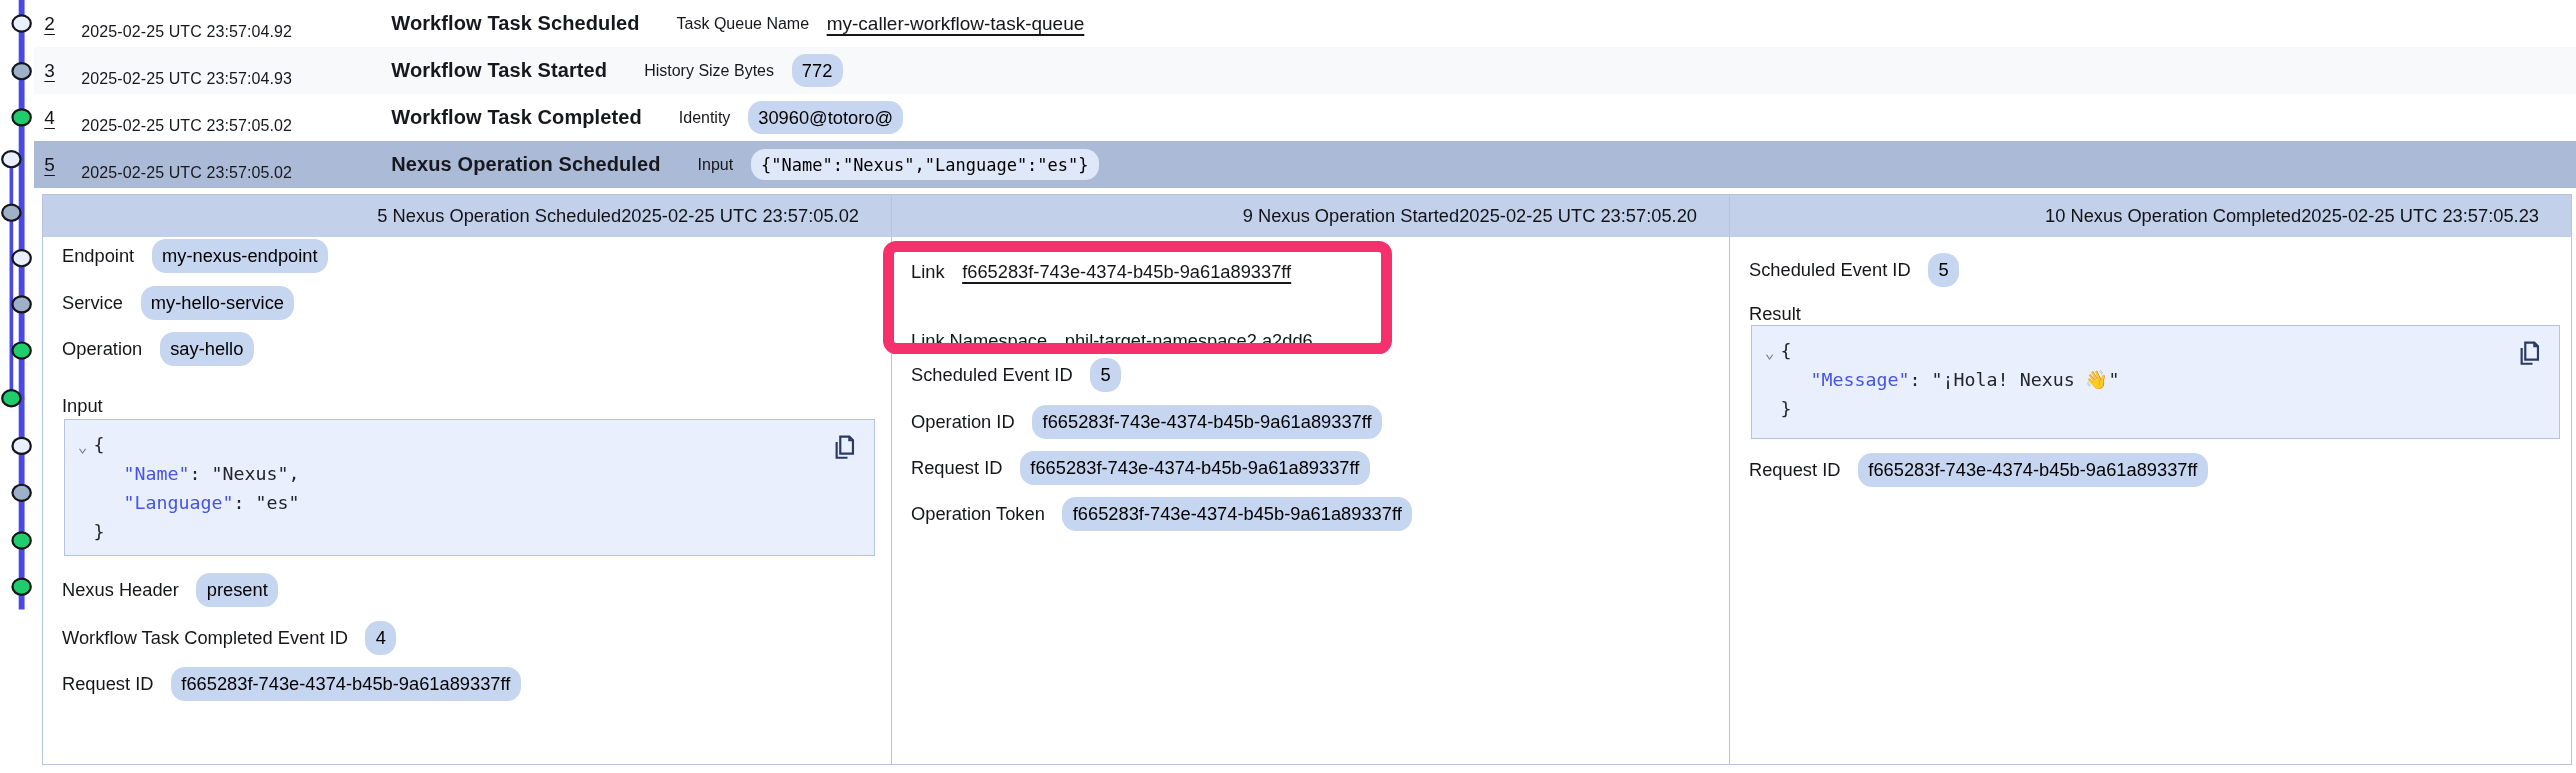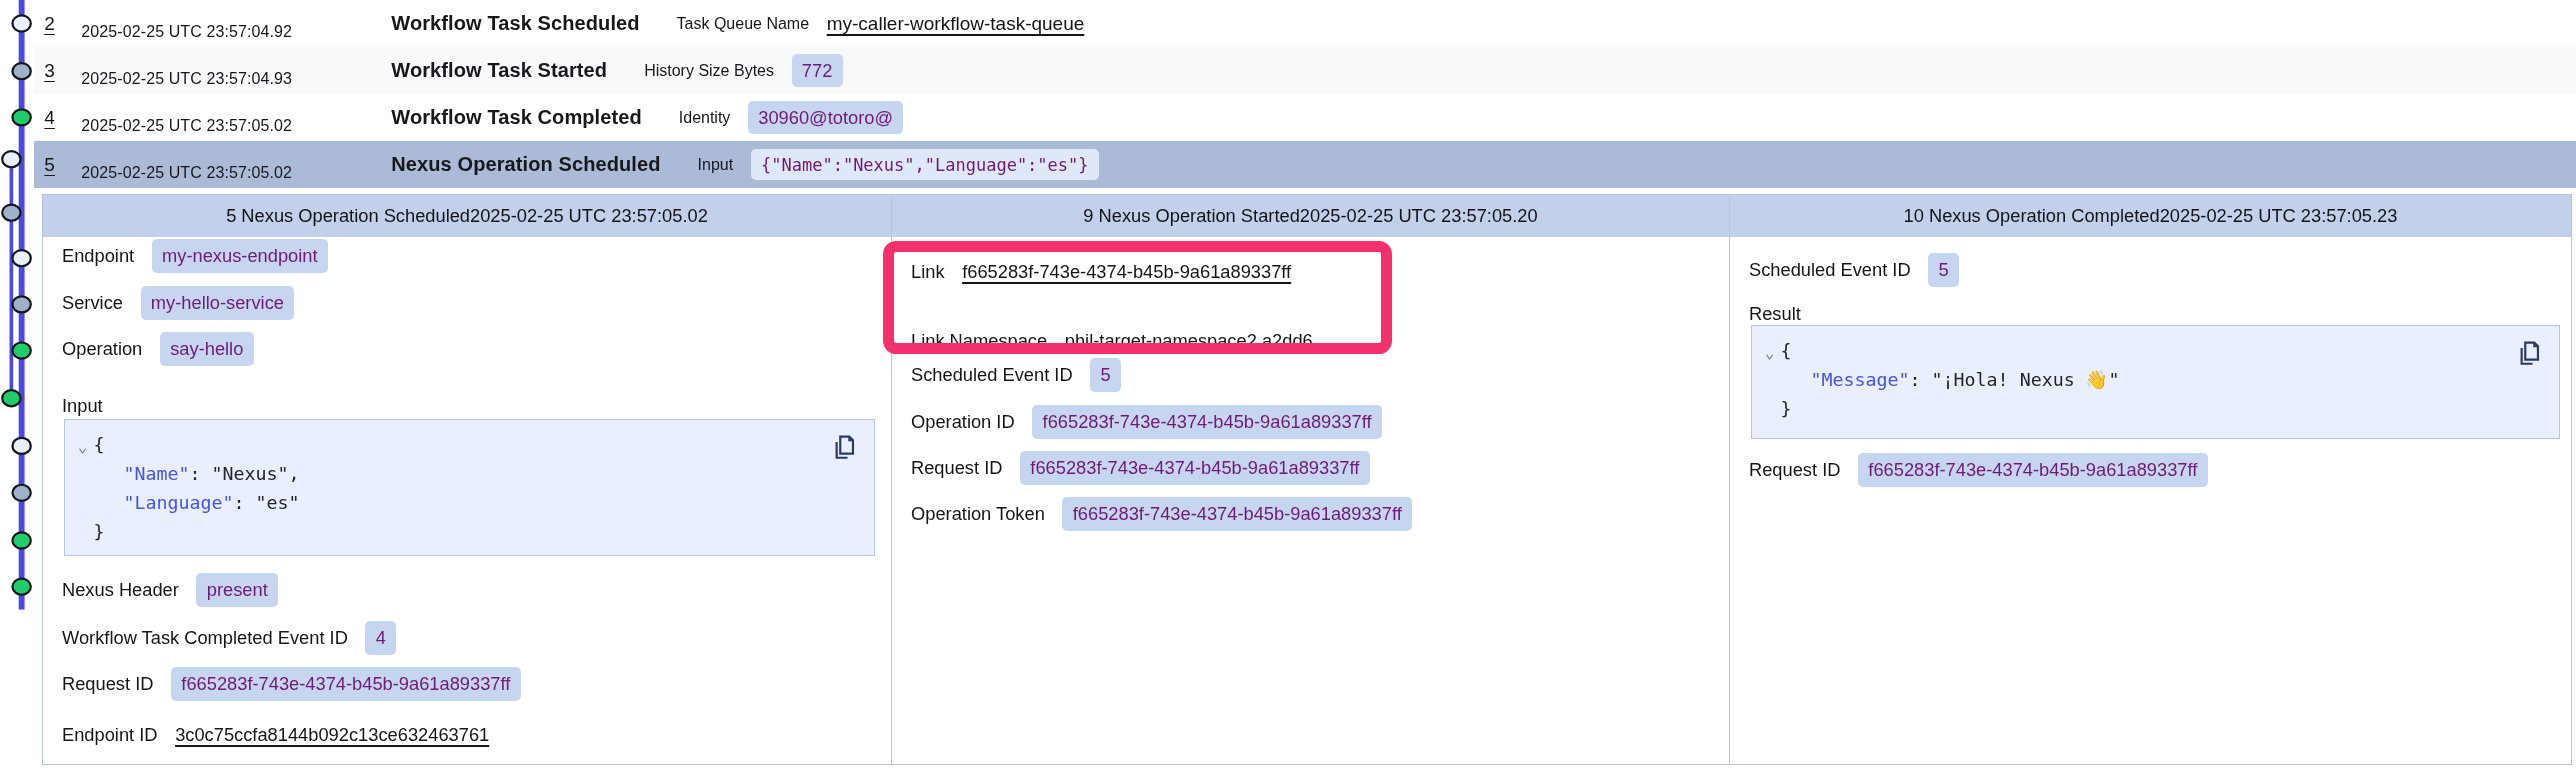--- a/index.html
+++ b/index.html
@@ -24,37 +24,37 @@
   }
   .hrow .ts { width:310px; font-size:16px; flex:0 0 auto; letter-spacing:0.1px;margin-top:17px; }
   .hrow .ename { font-size:20px; font-weight:700; letter-spacing:0.1px; }
   .hrow .alabel { font-size:16px; margin-left:37px; white-space:nowrap; }
   .hrow .aval { margin-left:17.6px; white-space:nowrap; }
   .link {
     color:#15161a; text-decoration:underline; text-underline-offset:4.4px;
     text-decoration-thickness:1.5px; font-size:19px; cursor:pointer;
   }
   .badge {
-    display:inline-block; background:#c6d6f1; border-radius:5px;
-    padding:5.9px 10.3px; font-size:18.3px; color:#701a75;
+    display:inline-block; background:#c6d6f1; border-radius:14px;
+    padding:5.9px 10.3px; font-size:18.3px; color:#000000;
   }
   .badge.mono { font-family:"DejaVu Sans Mono", monospace; font-size:17px; background:#dfe8f9; }
 
   
   .panel {
     position:absolute; left:42px; top:194px; width:2530px; height:571px;
     border:1.5px solid #b6c4dd; background:#fff; display:flex; z-index:2;
   }
   .pcol { position:relative; height:100%; }
   .pcol.c1 { width:849px; border-right:1.5px solid #b6c4dd; }
   .pcol.c2 { width:838px; border-right:1.5px solid #b6c4dd; }
   .pcol.c3 { flex:1; }
   .phead {
     height:42px; background:#c3d0ea; display:flex; align-items:center;
-    justify-content:center; padding:0 17px; font-size:18.3px;
+    justify-content:flex-end; padding:0 32px; font-size:18.3px;
   }
   .phead .ptitle { color:#121317; }
   .phead .pts { color:#121317; }
   .frow {
     position:absolute; left:19px; display:flex; align-items:center; gap:17.6px;
     height:32px; white-space:nowrap;
   }
   .flabel { font-size:18.3px; color:#15161a; }
   .fval-link { font-size:18.3px; }
 
@@ -187,24 +187,20 @@
         <span class="badge">present</span>
       </div>
       <div class="frow" style="top:427px">
         <span class="flabel">Workflow Task Completed Event ID</span>
         <span class="badge">4</span>
       </div>
       <div class="frow" style="top:473px">
         <span class="flabel">Request ID</span>
         <span class="badge">f665283f-743e-4374-b45b-9a61a89337ff</span>
       </div>
-      <div class="frow" style="top:524px">
-        <span class="flabel">Endpoint ID</span>
-        <span class="link fval-link">3c0c75ccfa8144b092c13ce632463761</span>
-      </div>
     </div>
 
     <div class="pcol c2">
       <div class="phead">
         <span class="ptitle">9 Nexus Operation Started</span>
         <span class="pts">2025-02-25 UTC 23:57:05.20</span>
       </div>
       <div class="frow" style="top:61px">
         <span class="flabel">Link</span>
         <span class="link fval-link">f665283f-743e-4374-b45b-9a61a89337ff</span>

